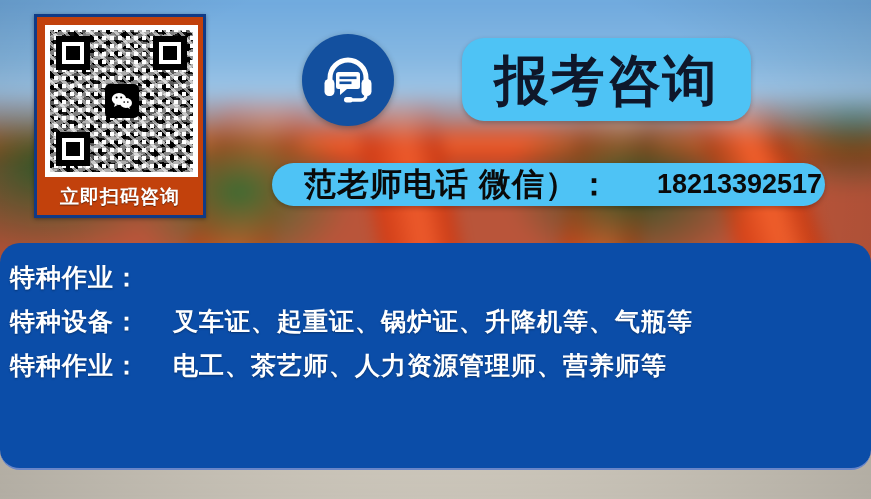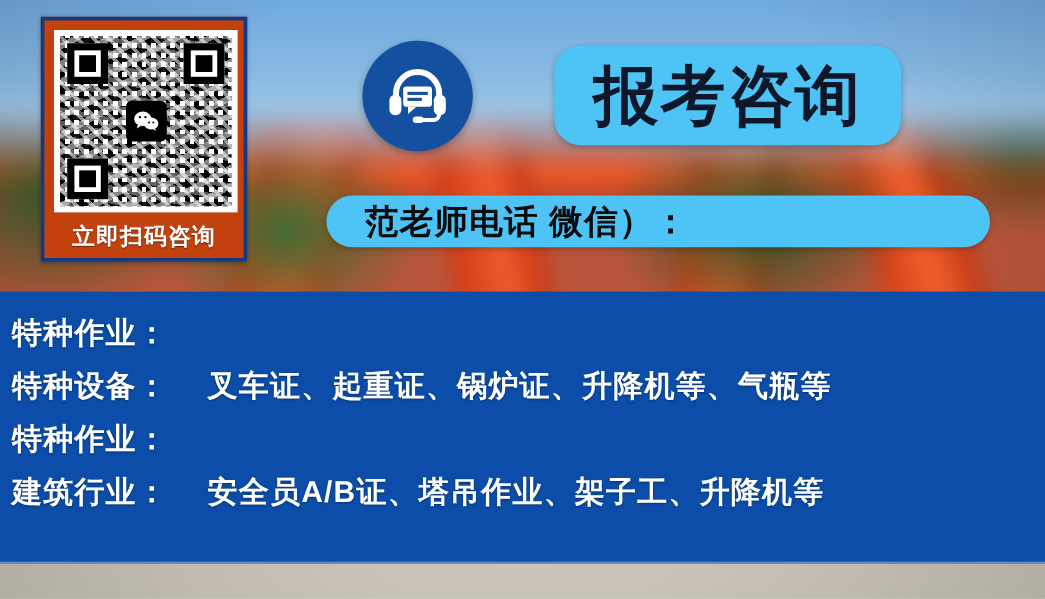--- a/index.html
+++ b/index.html
@@ -100,33 +100,34 @@
   }
 
   
   .phone-pill{
     position:absolute;left:272px;top:163px;width:553px;height:43px;
     background:#4ec3f5;border-radius:22px;
     display:flex;align-items:center;
     box-shadow:0 2px 5px rgba(0,0,0,.25);
   }
   .phone-label{
-    font-size:28px;font-weight:bold;color:#0a0a0a;margin-left:32px;letter-spacing:1px;text-align:center;
+    font-size:32px;font-weight:bold;color:#0a0a0a;margin-left:32px;letter-spacing:1px;text-align:center;
   }
   .phone-number{
     font-size:27px;font-weight:bold;color:#0a0a0a;margin-left:46px;letter-spacing:0px;
   }
 
   
   .info-panel{
     position:absolute;left:0;top:243px;width:871px;height:227px;
     background:#0b4da8;
     border-bottom:2px solid #6a86c8;
     box-sizing:border-box;
     padding:18px 0 0 10px;
+    border-radius:20px;
   }
   .info-row{
     display:flex;align-items:baseline;margin-bottom:11px;white-space:nowrap;
   }
   .info-key{
     color:#ffffff;font-size:25px;font-weight:bold;letter-spacing:1px;
     text-shadow:0 1px 2px rgba(0,0,0,.35);
     min-width:155px;
   }
   .info-val{
@@ -186,36 +187,34 @@
       <rect x="25" y="46" width="9" height="5.4" rx="2.7" fill="#ffffff"></rect>
     </svg>
   </div>
 
   <div class="title-pill">
     <span>报考咨询</span>
   </div>
 
   <div class="phone-pill">
     <span class="phone-label">范老师电话 微信）：</span>
+    <span class="phone-number">18213392517</span>
   </div>
 
   <div class="info-panel">
 
     <div class="info-row">
       <span class="info-key">特种作业：</span>
     </div>
 
     <div class="info-row">
       <span class="info-key">特种设备：</span>
       <span class="info-val">叉车证、起重证、锅炉证、升降机等、气瓶等</span>
     </div>
 
     <div class="info-row">
       <span class="info-key">特种作业：</span>
-    </div>
-
-    <div class="info-row">
-      <span class="info-key">建筑行业：</span>
-      <span class="info-val">安全员A/B证、塔吊作业、架子工、升降机等</span>
-    </div>
+      <span class="info-val">电工、茶艺师、人力资源管理师、营养师等</span>
+    </div>
+
 
   </div>
 </div>
 
 </body></html>

